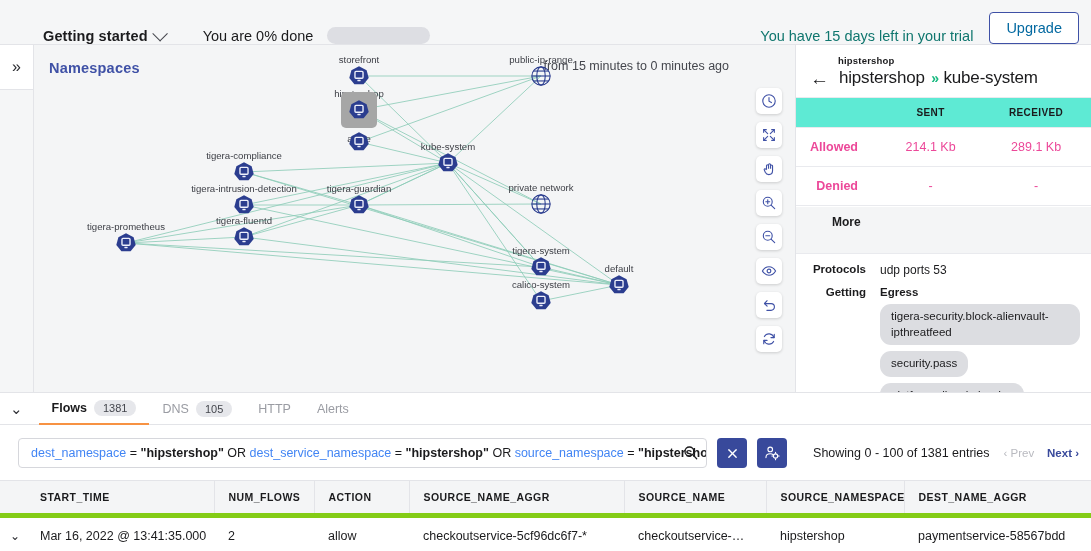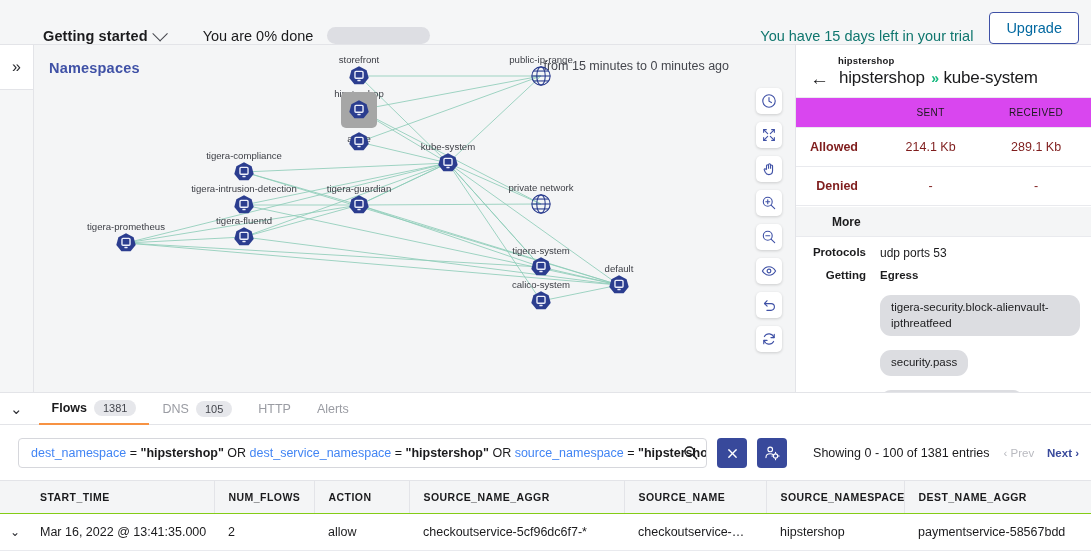--- a/index.html
+++ b/index.html
@@ -96,42 +96,42 @@
   }
   .detail-head { padding: 10px 14px 9px 14px; }
   .detail-sub { font-size: 9.5px; font-weight: 700; color: #1b1b1d; margin-left: 28px; letter-spacing: .2px;}
   .detail-title-row { display: flex; align-items: center; gap: 10px; margin-top: 2px; }
   .back-arrow { font-size: 19px; color: #1b1b1d; cursor: pointer; line-height: 1; }
   .detail-title { font-size: 17px; color: #1b1b1d; letter-spacing: -.2px; }
   .arrow-green { color: #16b97f; font-weight: 700; font-size: 14px; letter-spacing:-2px; padding: 0 2px;}
 
   .stat-table { width: 100%; border-collapse: collapse; }
   .stat-table th {
-    background: #d946ef; font-size: 10px; font-weight: 400; color: #1b1b1d;
+    background: #5eead4; font-size: 10px; font-weight: 700; color: #1b1b1d;
     padding: 9px 0; letter-spacing: .4px; text-align: center;
     border-top: 1px solid #e9eaee; border-bottom: 1px solid #e9eaee;
   }
   .stat-table th.blankh { width: 84px; }
   .stat-table td {
-    font-size: 12.5px; color: #7f1d1d; padding: 12px 0; text-align: center;
+    font-size: 12.5px; color: #ec4899; padding: 12px 0; text-align: center;
     border-bottom: 1px solid #e9eaee;
   }
   .stat-table td.rowlbl { font-weight: 700; font-size: 12.5px; text-align: right; padding-right: 22px; }
   .more-row {
     background: #f4f5f6; font-size: 12px; font-weight: 700; color: #1b1b1d;
-    padding: 8px 0 7px 36px; border-bottom: 1px solid #e9eaee; border-top: 1px solid #fff;
+    padding: 8px 0 24px 36px; border-bottom: 1px solid #e9eaee; border-top: 1px solid #fff;
   }
   .kv { display: flex; padding: 9px 0 0 0; }
   .kv .k { width: 84px; text-align: right; padding-right: 14px; font-size: 11.5px; font-weight: 700; }
   .kv .v { font-size: 12px; color: #1b1b1d; }
   .policy-dir { font-size: 11.5px; font-weight: 700; margin-bottom: 6px; }
   .chip {
     display: inline-block; background: #dcdde1; border-radius: 11px;
     padding: 5px 11px; font-size: 11.5px; color: #1b1b1d; margin-bottom: 6px;
-    line-height: 1.35; max-width: 200px; margin-top: 8px;
+    line-height: 1.35; max-width: 200px;
   }
 
   
   .bottom { position: absolute; left: 0; top: 392px; width: 1091px; height: 159px; background: #fff; }
   .tabbar {
     height: 33px; border-top: 1px solid #e3e4e8; border-bottom: 1px solid #e3e4e8;
     display: flex; align-items: center; padding-left: 10px; gap: 0;
   }
   .collapse-chev { color: #2b2c31; font-size: 15px; margin-right: 16px; cursor: pointer; line-height: 1;}
   .tab {
@@ -164,21 +164,21 @@
   .showing { margin-left: 26px; font-size: 12.5px; color: #1b1b1d; white-space: nowrap;}
   .pager { margin-left: 14px; font-size: 11.5px; white-space: nowrap; }
   .pager .prev { color: #b9bac0; }
   .pager .next { color: #38499b; font-weight: 700; cursor: pointer; }
 
   
   .ftable { width: 1091px; margin-top: 12px; border-collapse: collapse; table-layout: fixed; }
   .ftable th {
     background: #f4f5f6; font-size: 10.5px; font-weight: 700; letter-spacing: .45px;
     color: #1b1b1d; text-align: left; padding: 10px 0 10px 14px;
-    border-top: 1px solid #e3e4e8; border-bottom: 1px solid #84cc16;
+    border-top: 1px solid #e3e4e8; border-bottom: 5px solid #84cc16;
     border-right: 1px solid #e3e4e8;
   }
   .ftable td {
     font-size: 12.5px; color: #1b1b1d; padding: 11px 0 11px 14px;
     border-bottom: 1px solid #e9eaee; white-space: nowrap; overflow: hidden;
   }
   .ftable td.expander { padding-left: 10px; width: 26px; }
   .exp-chev { color: #2b2c31; font-size: 12px; cursor: pointer; }
 </style>
 </head>

